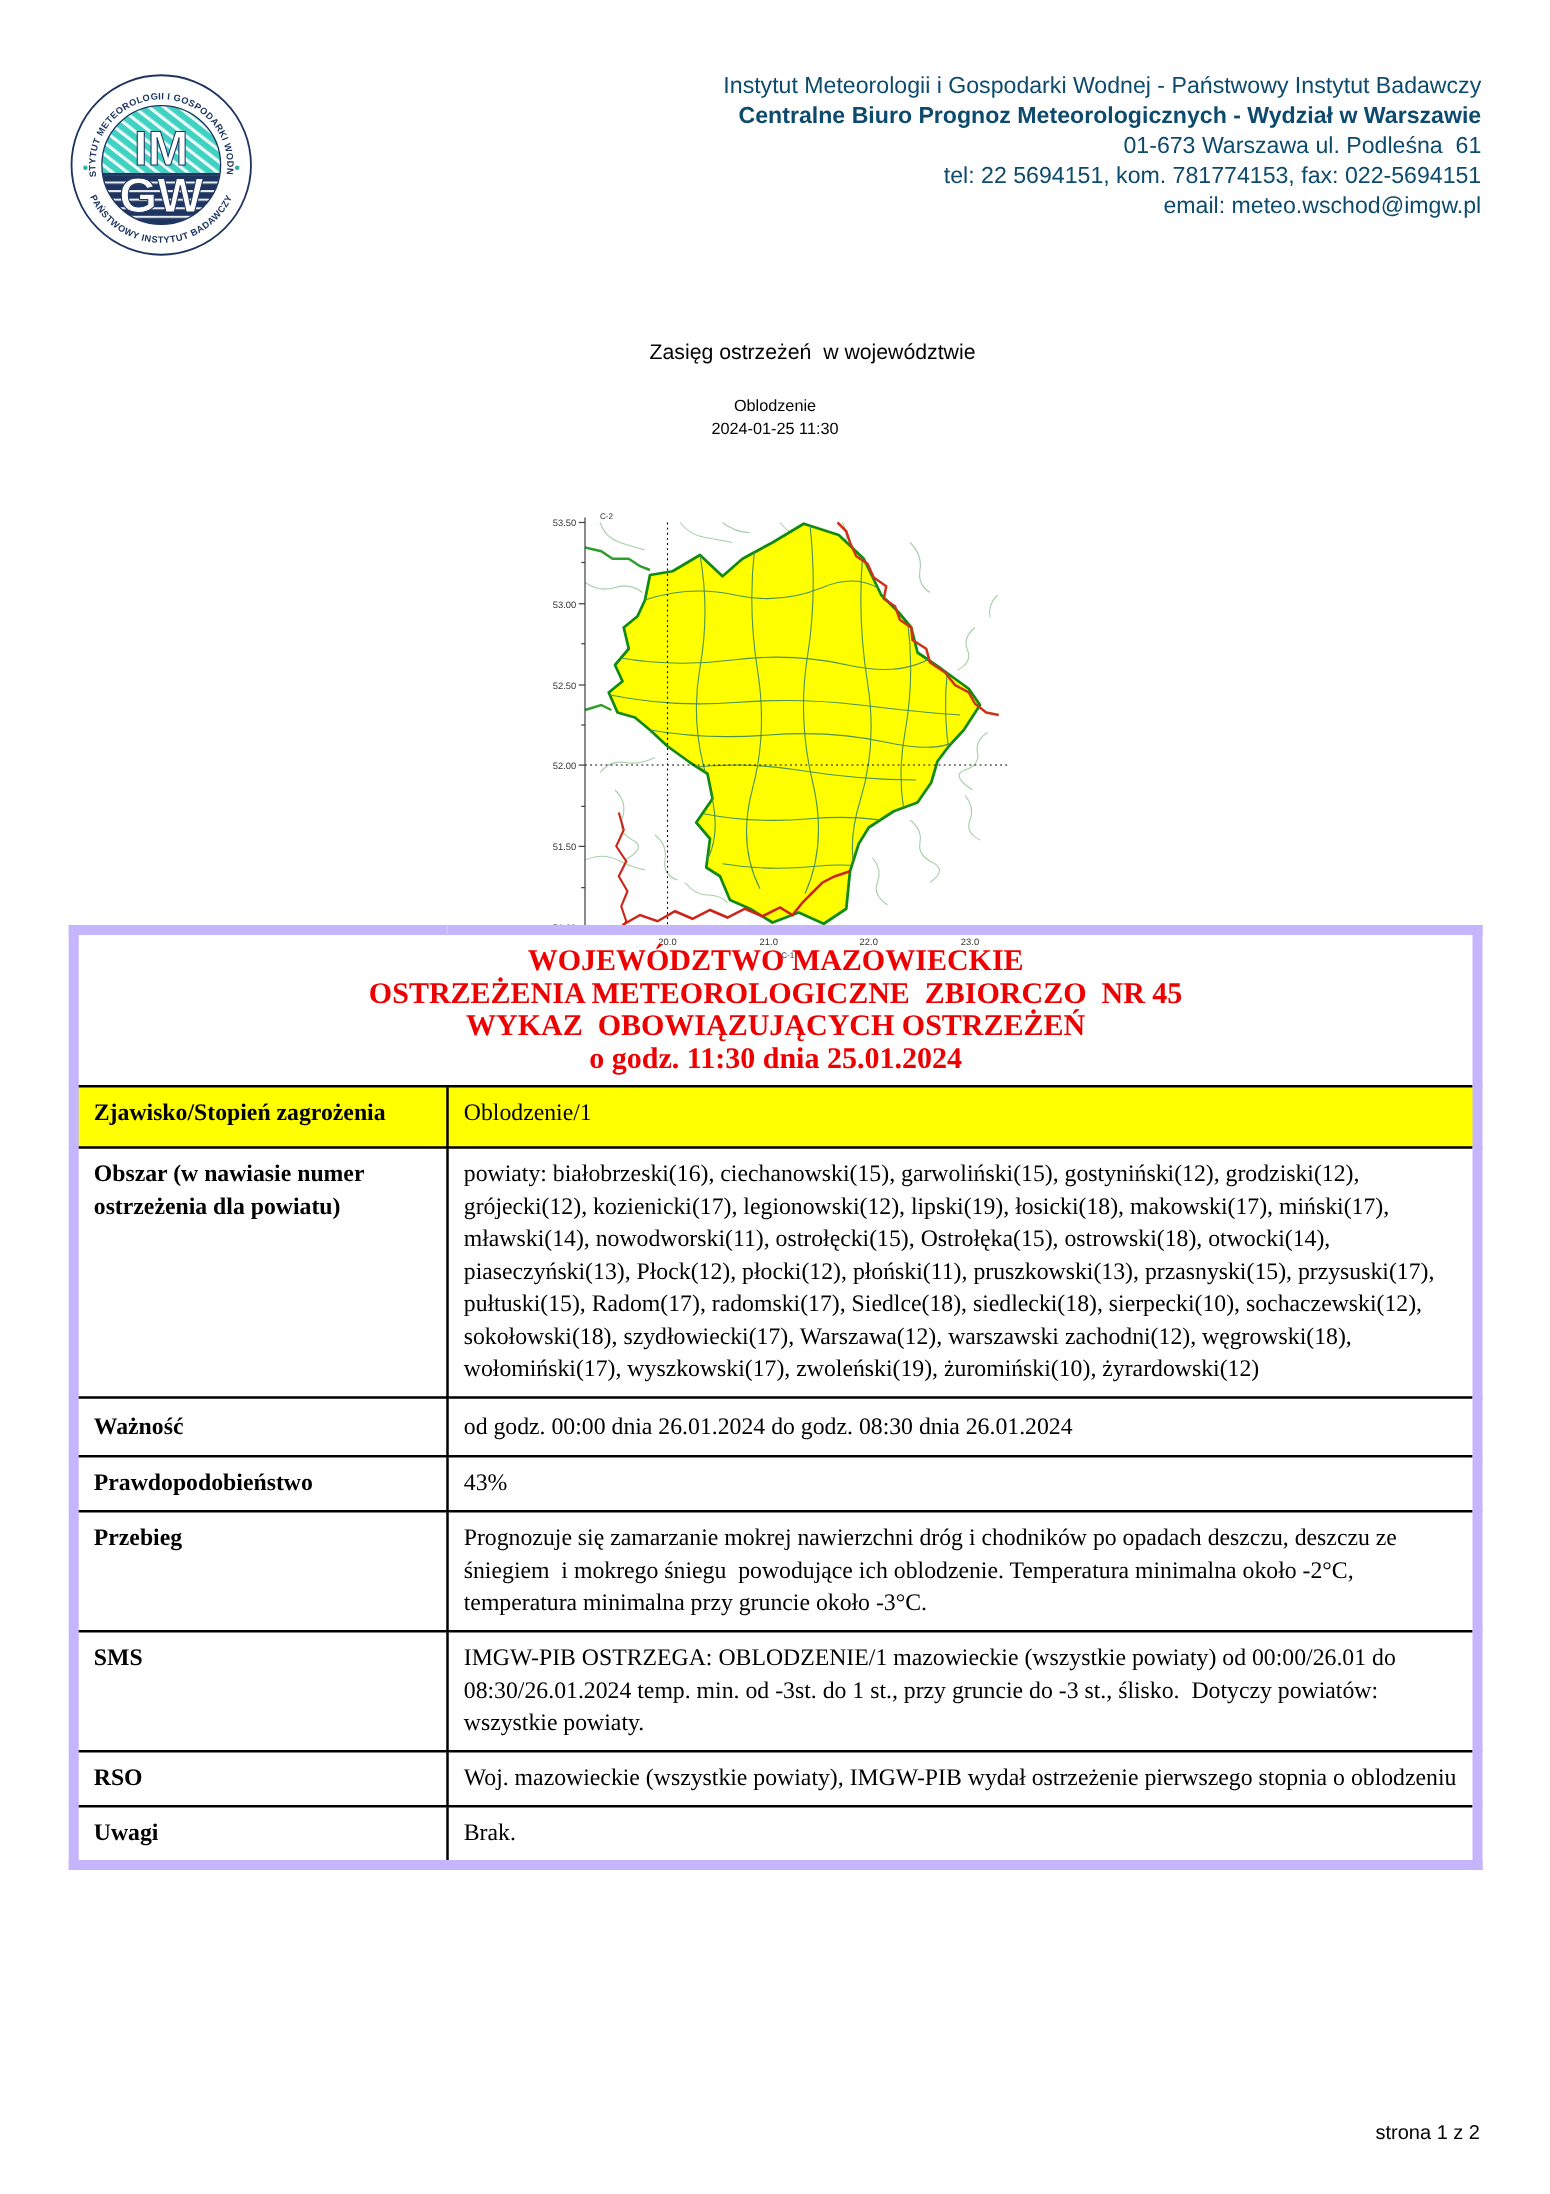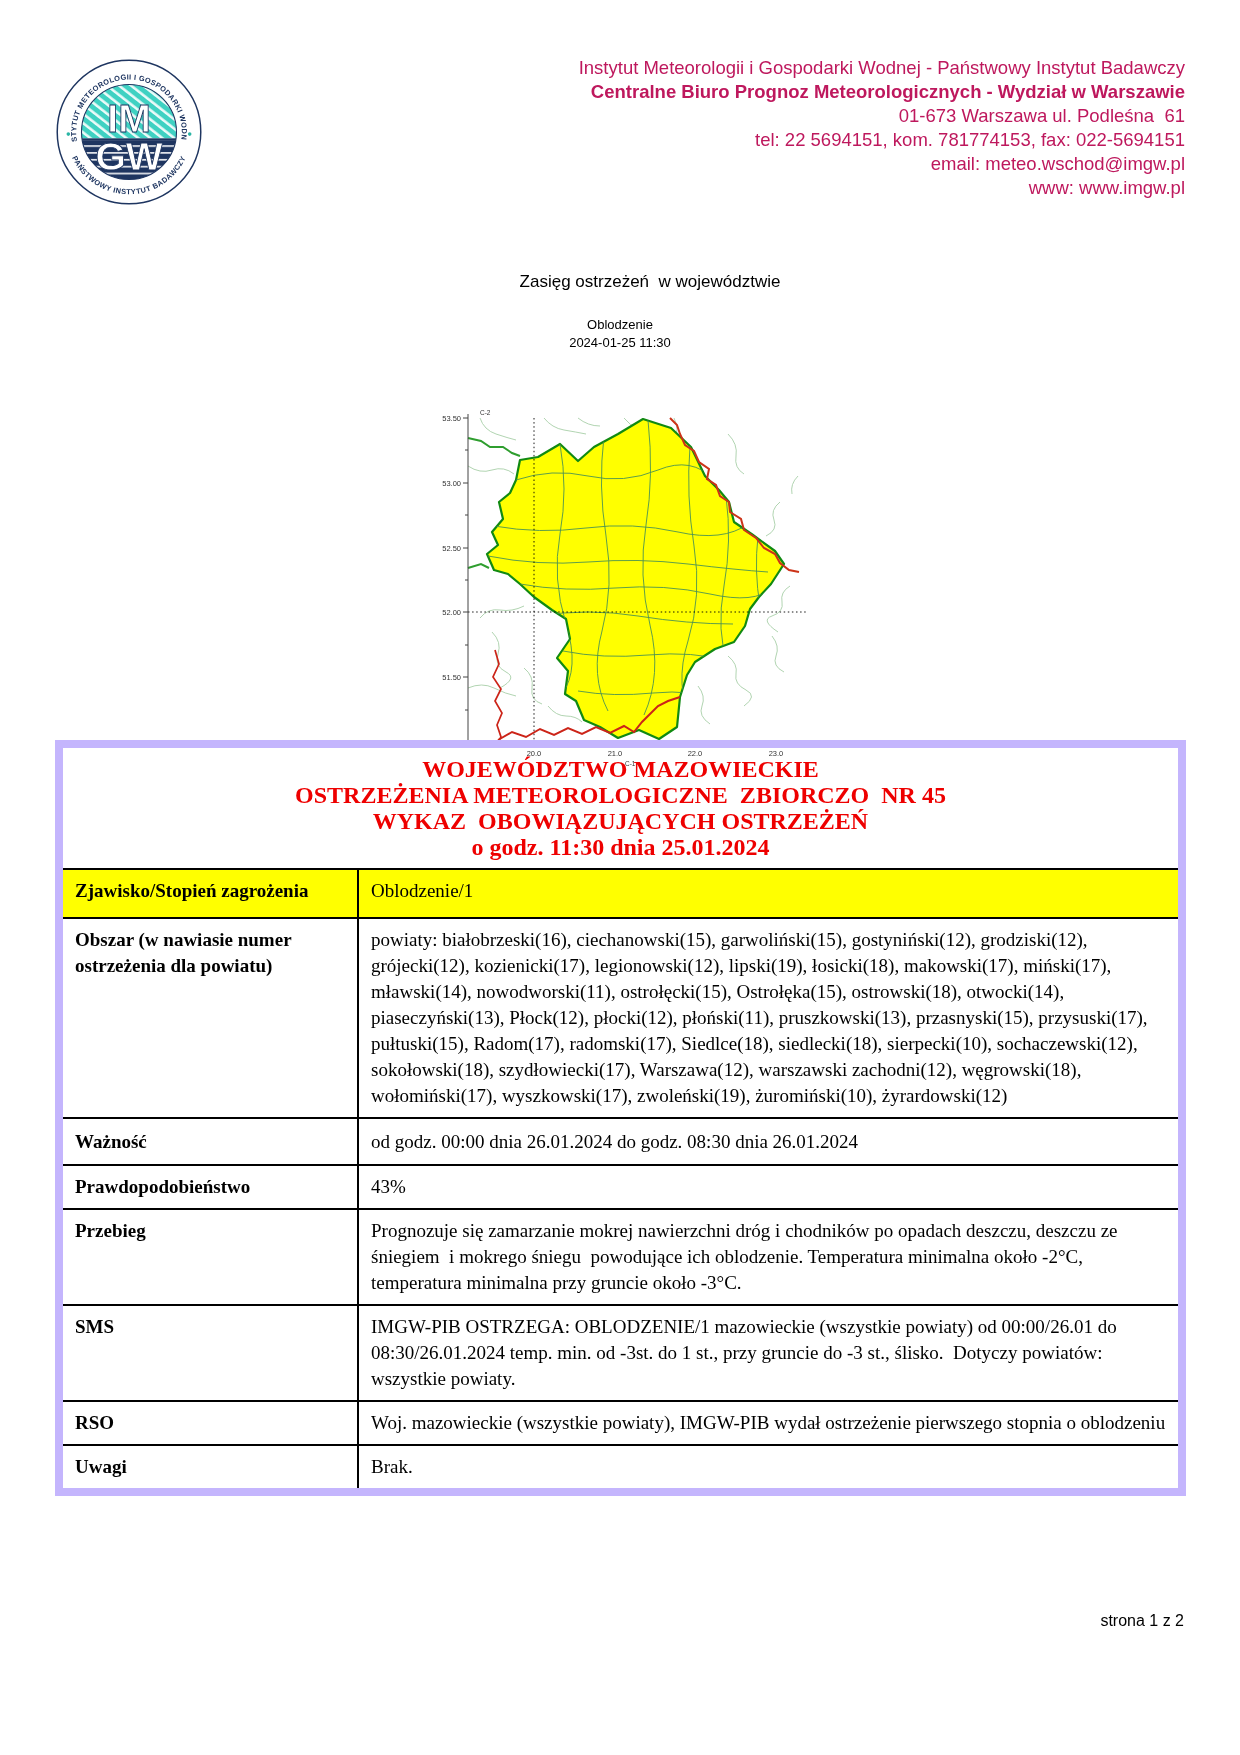--- a/index.html
+++ b/index.html
@@ -2,21 +2,21 @@
 <html><head>
 <meta charset="utf-8">
 <style>
   html,body{margin:0;padding:0;background:#fff;}
   .page{position:relative;width:1240px;height:1755px;background:#ffffff;
         font-family:"Liberation Sans",sans-serif;color:#000;overflow:hidden;}
 
   
   .hdr{position:absolute;top:56px;left:55px;right:55px;display:flex;
        justify-content:space-between;align-items:flex-start;}
-  .hdr-text{text-align:right;color:#be185d;font-size:18.5px;line-height:24px;}
+  .hdr-text{text-align:right;color:#0c4a6e;font-size:18.5px;line-height:24px;}
   .hdr-text .b{font-weight:bold;}
 
   
   .sec-title{position:absolute;top:272px;left:0;width:1240px;box-sizing:border-box;
              padding-left:60px;text-align:center;font-size:17px;color:#000;}
 
   
   .map-cap{position:absolute;top:316px;left:455px;width:330px;text-align:center;
            font-size:13px;line-height:18px;color:#000;}
   .map-wrap{position:absolute;top:406px;left:428px;}
@@ -30,21 +30,21 @@
                 word-wrap:break-word;}
   td.ttl{text-align:center;color:#ee0000;font-weight:bold;font-size:24px;line-height:37px;
          padding:18px 10px 10px 10px;}
   tr.hl td{background:#ffff00;}
   tr.hl td{padding-bottom:13px;}
   td.lbl{font-weight:bold;padding-left:8px;}
   col.c1{width:299px;}
   tr.pad1 td{padding-top:10px;padding-bottom:9px;}
 
   
-  .foot{position:absolute;top:1612px;right:56px;font-size:16px;color:#000;}
+  .foot{position:absolute;top:1698px;right:56px;font-size:16px;color:#000;}
 </style>
 </head>
 <body>
 
 <div class="page">
 
   <div class="hdr">
     <svg width="148" height="152" viewBox="0 0 140 144">
       <defs>
         <clipPath id="discClip">
@@ -78,21 +78,20 @@
       <circle cx="12.5" cy="74" r="1.7" fill="#2ab5a5"></circle>
       <circle cx="127.5" cy="74" r="1.7" fill="#2ab5a5"></circle>
     </svg>
 
     <div class="hdr-text">
       <div>Instytut Meteorologii i Gospodarki Wodnej - Państwowy Instytut Badawczy</div>
       <div class="b">Centralne Biuro Prognoz Meteorologicznych - Wydział w Warszawie</div>
       <div>01-673 Warszawa ul. Podleśna &nbsp;61</div>
       <div>tel: 22 5694151, kom. 781774153, fax: 022-5694151</div>
       <div>email: meteo.wschod@imgw.pl</div>
-      <div>www: www.imgw.pl</div>
     </div>
   </div>
 
   <div class="sec-title">Zasięg ostrzeżeń &nbsp;w województwie</div>
 
   <div class="map-cap">
     <div>Oblodzenie</div>
     <div>2024-01-25 11:30</div>
   </div>
 

